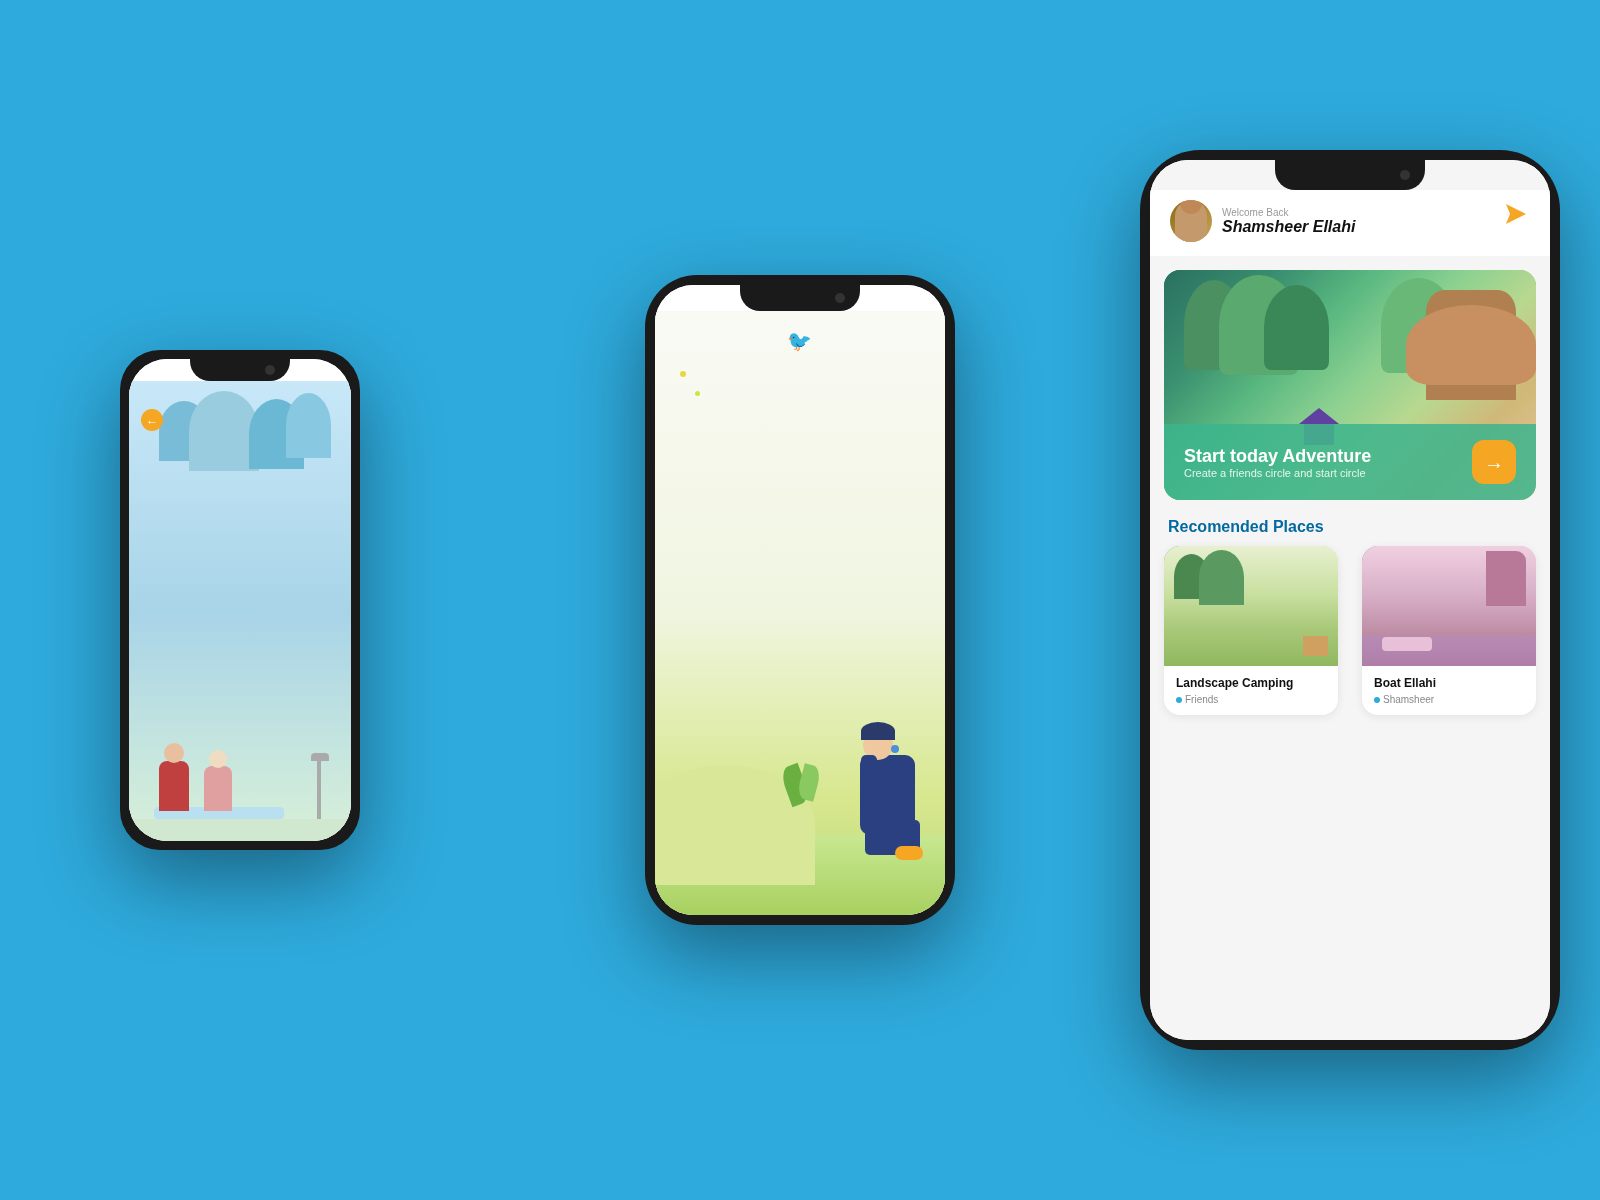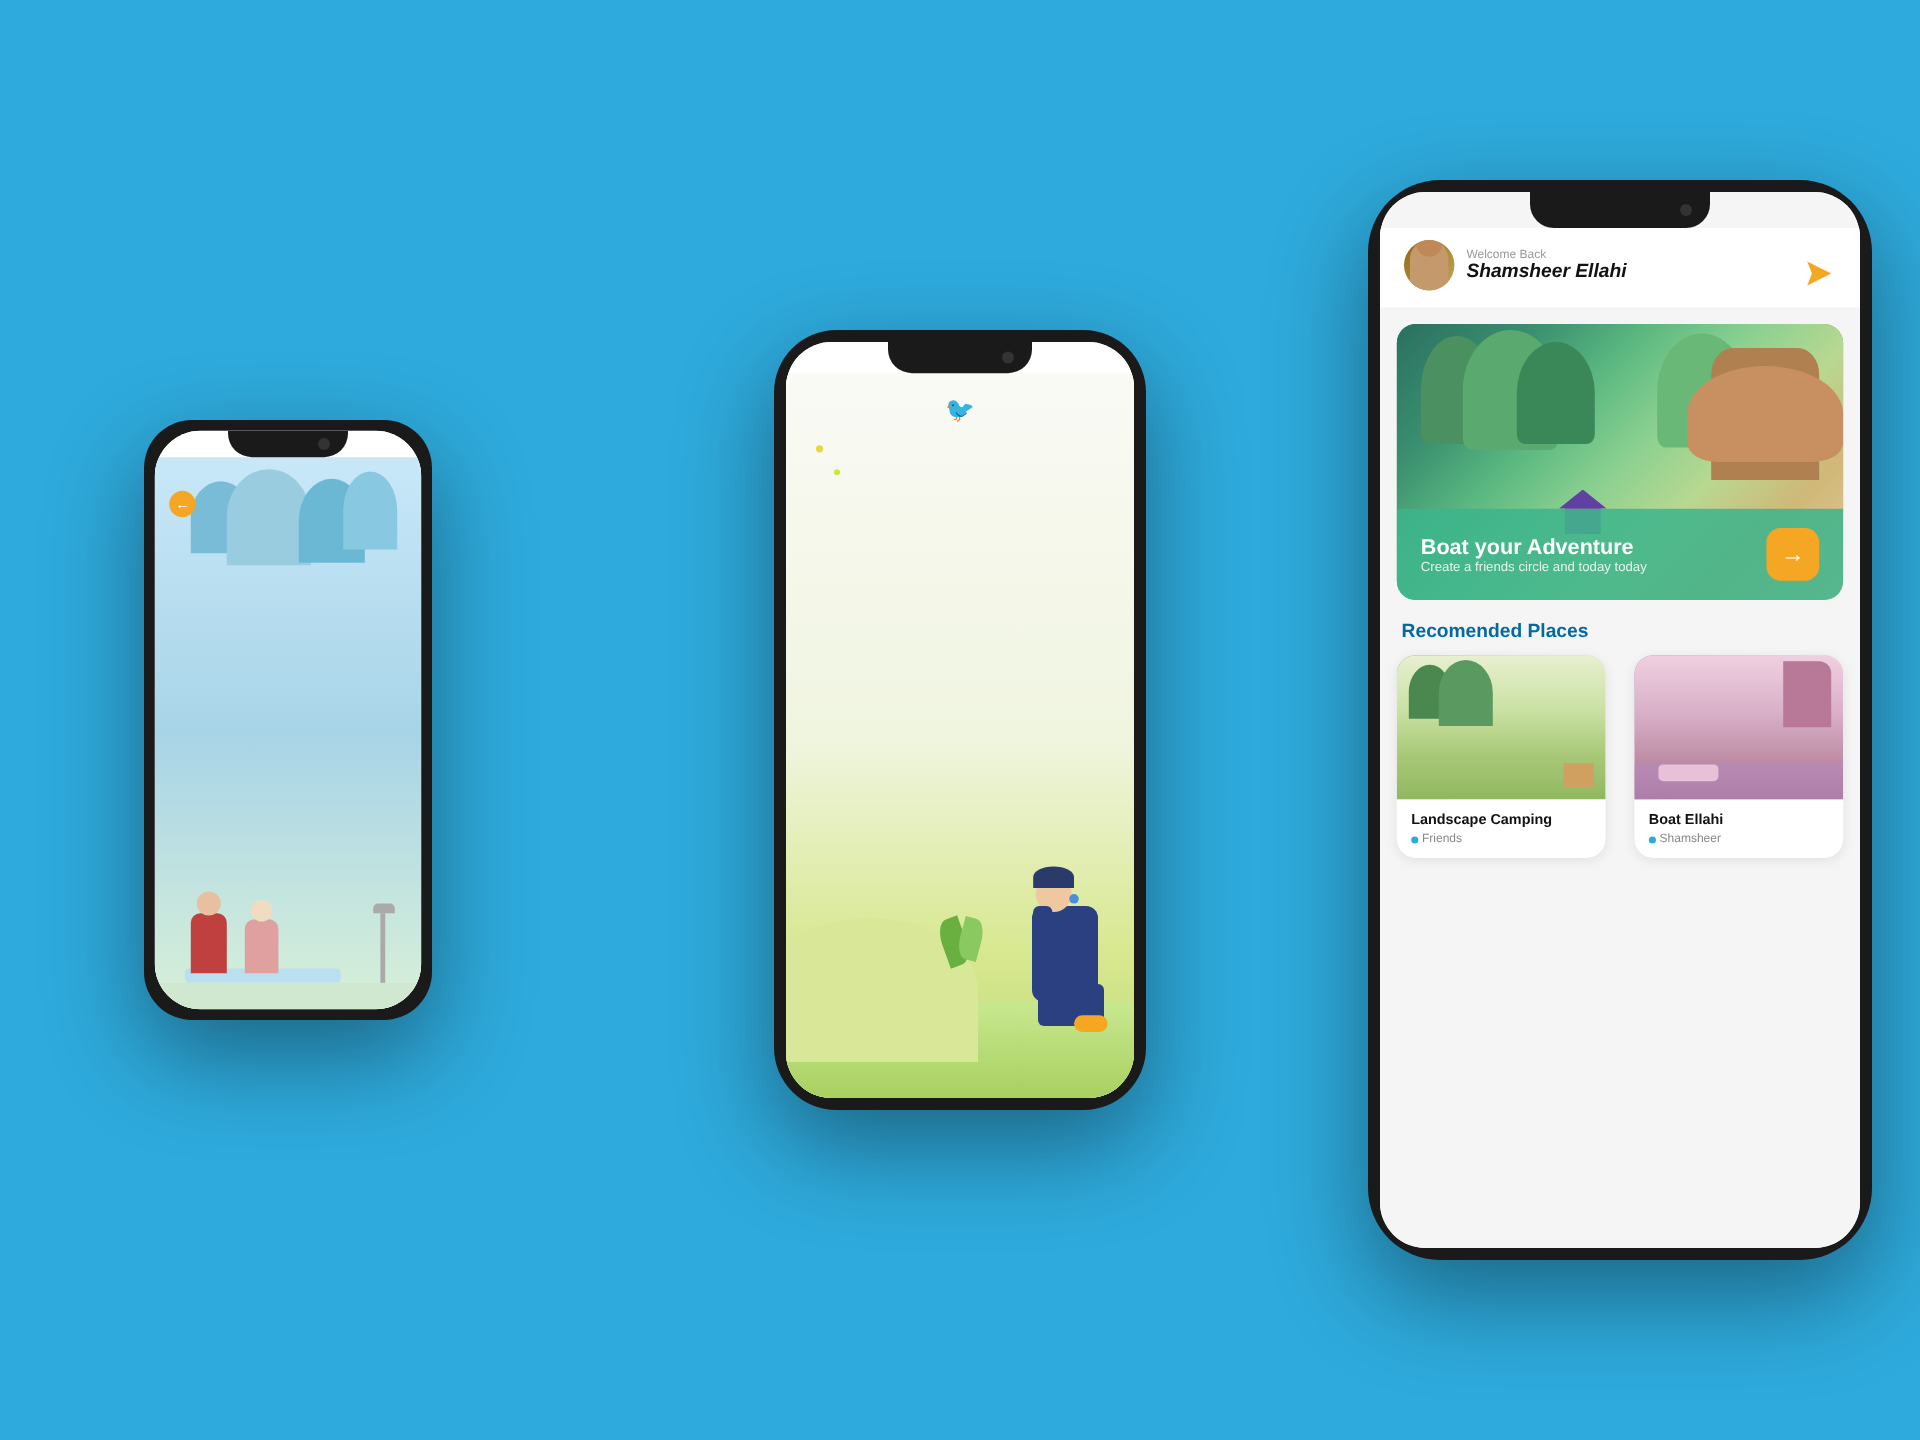--- a/index.html
+++ b/index.html
@@ -151,21 +151,21 @@
     }
     .right-content {
       width: 100%;
       height: 100%;
       background: #f5f5f5;
       padding-top: 30px;
       overflow: hidden;
     }
     .right-header {
       display: flex;
-      align-items: flex-end;
+      align-items: flex-start;
       justify-content: space-between;
       padding: 10px 20px 14px;
       background: #fff;
     }
     .avatar-wrap {
       display: flex;
       align-items: center;
       gap: 10px;
     }
     .avatar-circle {
@@ -463,22 +463,22 @@
           <div style="position:absolute;top:8px;right:80px;width:75px;height:95px;background:#6ab878;border-radius:50% 50% 10% 10%;"></div>
           <div style="position:absolute;top:20px;right:20px;width:90px;height:110px;background:#b08050;border-radius:20% 20% 0 0;">
             <div style="position:absolute;top:15px;left:-20px;width:130px;height:80px;background:#c89060;border-radius:50% 50% 20% 20%;"></div>
           </div>
 
           <div style="position:absolute;bottom:55px;left:140px;width:30px;height:25px;background:#8060a0;">
             <div style="position:absolute;top:-12px;left:-5px;width:40px;height:16px;background:#6040a0;clip-path:polygon(0 100%,50% 0,100% 100%);"></div>
           </div>
           <div class="banner-overlay">
             <div class="banner-text-wrap">
-              <div class="banner-title">Boat your Adventure</div>
-              <div class="banner-sub">Create a friends circle and today today</div>
+              <div class="banner-title">Start today Adventure</div>
+              <div class="banner-sub">Create a friends circle and start circle</div>
             </div>
             <div class="banner-arrow-btn">→</div>
           </div>
         </div>
 
         <div class="section-title">Recomended Places</div>
         <div class="places-row">
 
           <div class="place-card">
             <div class="place-img place-img-1">

